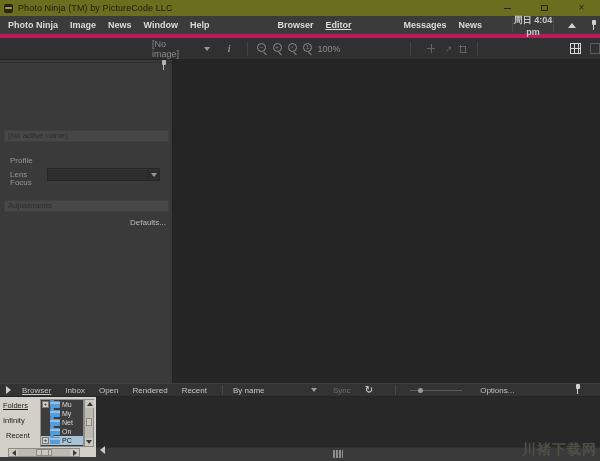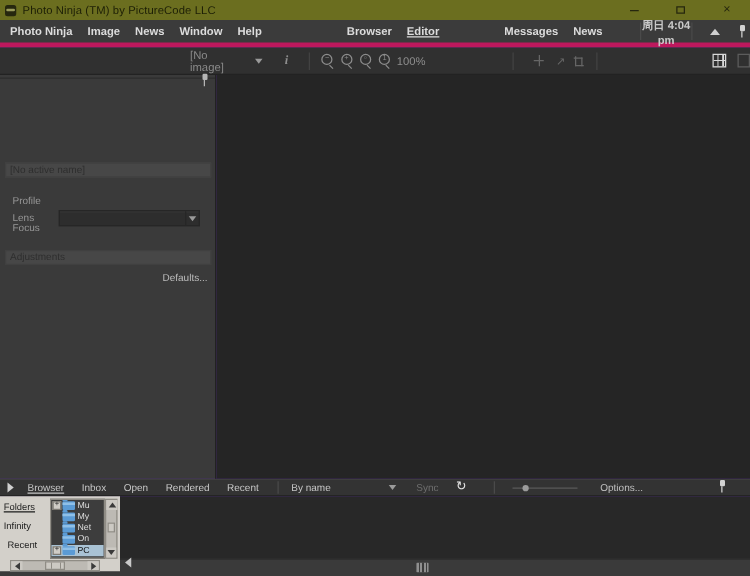--- a/index.html
+++ b/index.html
@@ -271,15 +271,16 @@
           </div>
         <span class="hspacer"></span>
         <div class="hthumb"></div>
         <span class="hspacer"></span>
         <div class="sbtn">
             <span class="tri-r"></span>
           </div>
       </div>
     </div>
 
+    <span class="watermark">川褚下载网</span>
   </div>
 
 </div>
 
 </body></html>

